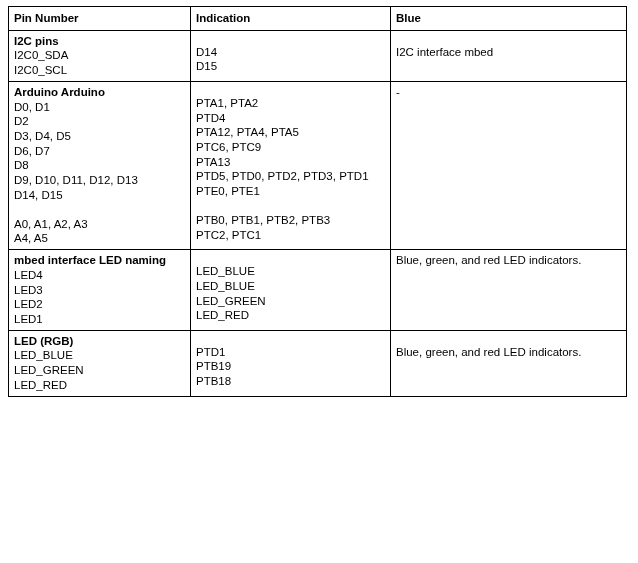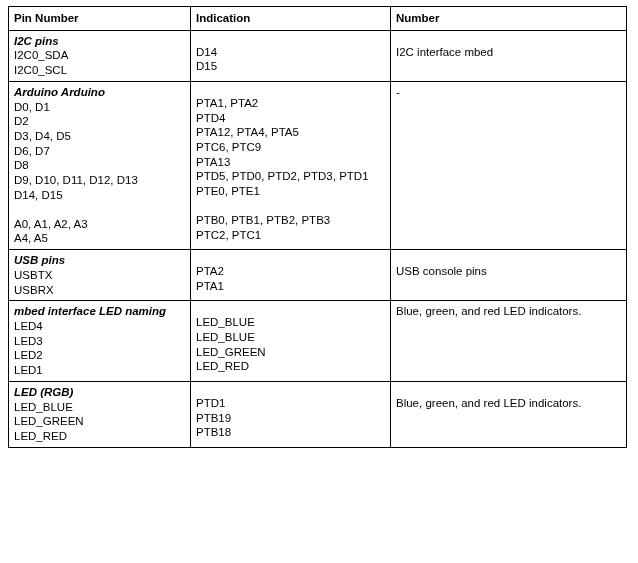--- a/index.html
+++ b/index.html
@@ -39,21 +39,20 @@
     text-align: left;
     font-weight: normal;
   }
   table.pin-table th {
     font-weight: bold;
     font-size: 11.5px;
     padding-top: 4px;
     padding-bottom: 4px;
   }
   .grp {
-    font-style: italic;
     font-weight: bold;
     display: block;
   }
   .ln {
     display: block;
     white-space: pre;
   }
   .spacer {
     display: block;
     height: 11px;
@@ -73,21 +72,21 @@
   <table class="pin-table">
     <colgroup>
       <col class="c1">
         <col class="c2">
         <col class="c3">
     </colgroup>
     <thead>
       <tr>
         <th>Pin Number</th>
         <th>Indication</th>
-        <th>Number</th>
+        <th>Blue</th>
       </tr>
     </thead>
     <tbody>
         <tr>
           <td>
             <span class="grp">I2C pins</span>
             <span class="ln">I2C0_SDA</span>
             <span class="ln">I2C0_SCL</span>
           </td>
           <td>
@@ -126,36 +125,20 @@
             <span class="ln blank-line">&nbsp;</span>
             <span class="ln">PTB0, PTB1, PTB2, PTB3</span>
             <span class="ln">PTC2, PTC1</span>
           </td>
           <td class="cell-mid">
             <span class="ln">-</span>
           </td>
         </tr>
         <tr>
           <td>
-            <span class="grp">USB pins</span>
-            <span class="ln">USBTX</span>
-            <span class="ln">USBRX</span>
-          </td>
-          <td>
-            <span class="spacer"></span>
-            <span class="ln">PTA2</span>
-            <span class="ln">PTA1</span>
-          </td>
-          <td>
-            <span class="spacer"></span>
-            <span class="ln">USB console pins</span>
-          </td>
-        </tr>
-        <tr>
-          <td>
             <span class="grp">mbed interface LED naming</span>
             <span class="ln">LED4</span>
             <span class="ln">LED3</span>
             <span class="ln">LED2</span>
             <span class="ln">LED1</span>
           </td>
           <td>
             <span class="spacer"></span>
             <span class="ln">LED_BLUE</span>
             <span class="ln">LED_BLUE</span>

